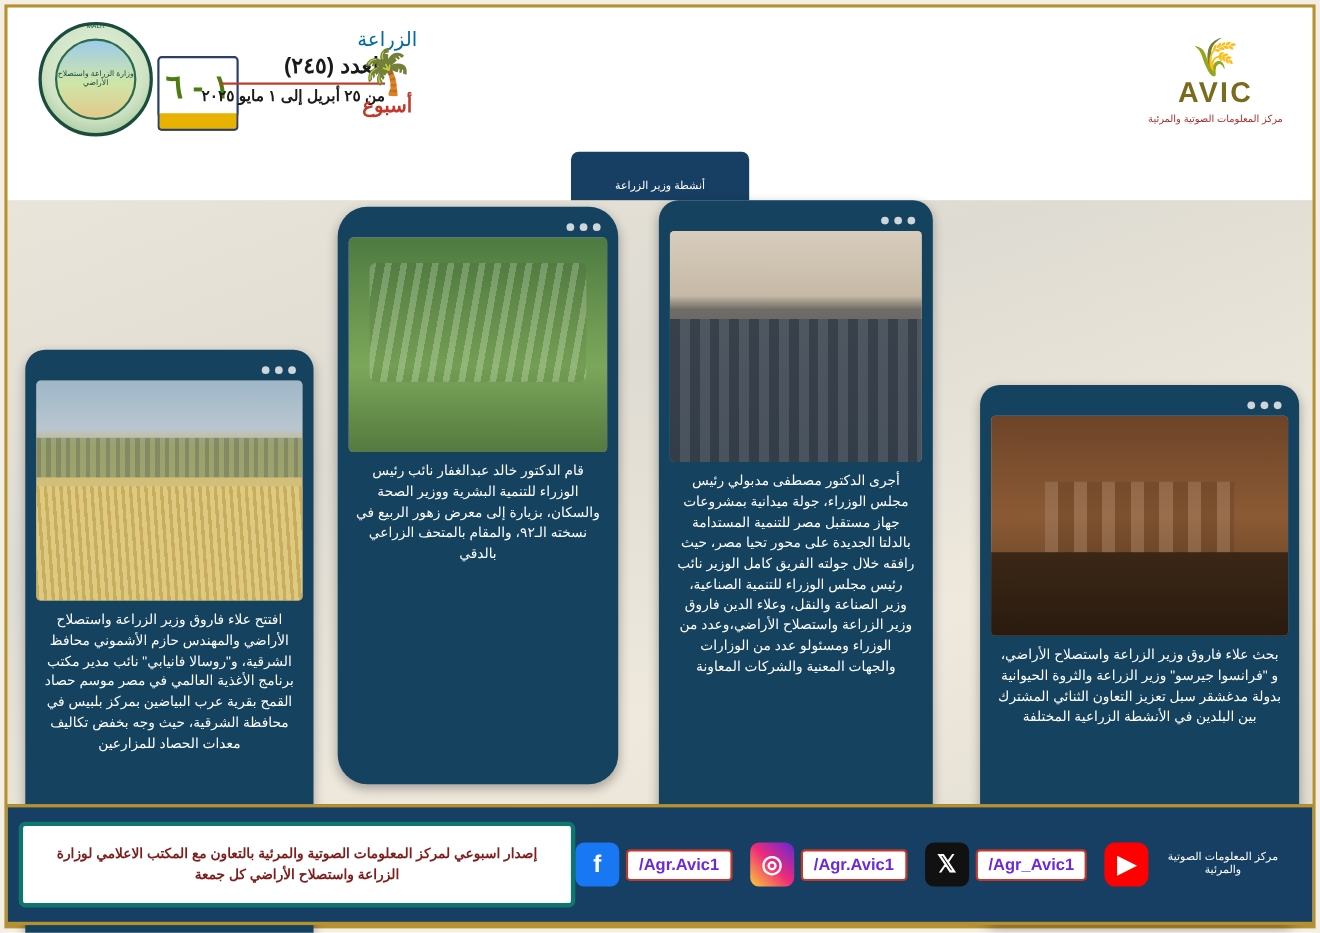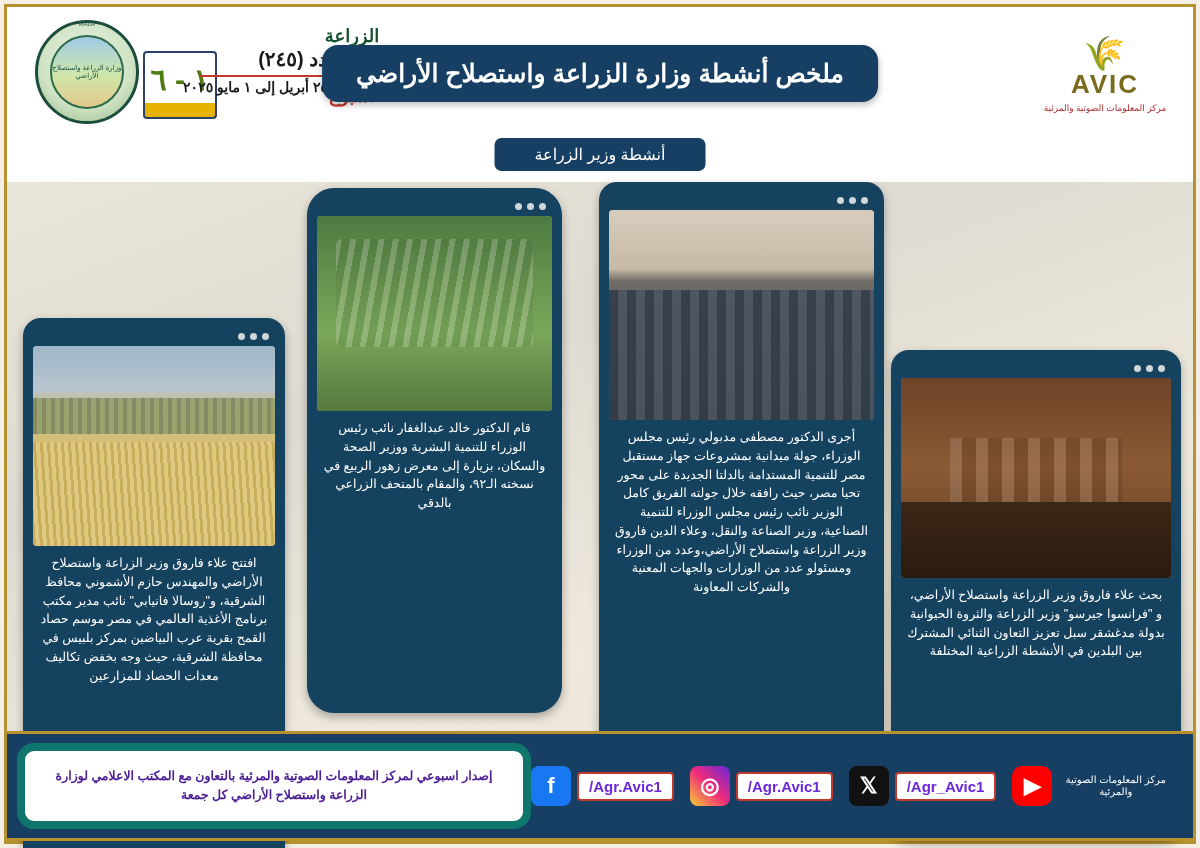--- a/index.html
+++ b/index.html
@@ -83,39 +83,39 @@
     font-size:14px;font-weight:bold;color:#1a1a1a;
   }
   .issue-dates-rule{
     position:absolute;right:0;top:32px;width:150px;height:2px;background:#c0392b;
   }
   
   .palm-deco{
     position:absolute;left:300px;top:18px;width:90px;height:110px;
     text-align:center;color:#0f6b4f;
   }
-  .palm-word-top{font-size:18px;font-weight:bold;color:#14532d;}
+  .palm-word-top{font-size:18px;font-weight:normal;color:#0369a1;}
   .palm-glyph{font-size:40px;line-height:38px;color:#0f8f5f;}
   .palm-word-bottom{font-size:18px;font-weight:bold;color:#c0392b;}
   
   .title-pill{
     position:absolute;left:50%;transform:translateX(-50%);top:38px;
     background:#173f63;color:#ffffff;
     border-radius:16px;
     padding:14px 34px;
     font-size:25px;font-weight:bold;
     box-shadow:0 3px 6px rgba(0,0,0,.25);
     white-space:nowrap;
   }
   .sub-pill{
     position:absolute;left:50%;transform:translateX(-50%);top:131px;
     background:#173f63;color:#ffffff;
     border-radius:7px;
-    padding:7px 40px;
-    font-size:16px;
+    padding:25px 40px;
+    font-size:10px;
     white-space:nowrap;
   }
   
   .content{
     position:absolute;left:0;right:0;top:175px;bottom:110px;
     background:linear-gradient(160deg,#eae5da 0%,#dedbd2 35%,#efe9dd 70%,#e3ded3 100%);
   }
   .card{
     position:absolute;
     background:#14425f;
@@ -142,21 +142,21 @@
     line-height:1.5;
     text-align:center;
     padding:8px 6px 2px 6px;
     flex:1;
   }
   
   #card1{left:16px;top:136px;width:262px;height:570px;}
   #card1 .photo{height:200px;}
   #card2{left:300px;top:6px;width:255px;height:525px;border-radius:27px;}
   #card2 .photo{height:195px;}
-  #card3{left:592px;top:0px;width:285px;height:640px;}
+  #card3{left:592px;top:0px;width:249px;height:640px;}
   #card3 .photo{height:210px;}
   #card4{left:884px;top:168px;width:290px;height:490px;justify-content:space-between;}
   #card4 .photo{height:200px;}
 
   
   .ph-wheat{
     width:100%;height:100%;
     background:
       linear-gradient(180deg,#9fb7c9 0%,#b9c6cf 22%,#c9b878 30%,#d8c27a 55%,#cdb468 100%);
     position:relative;
@@ -233,23 +233,23 @@
     padding:4px 10px;border-radius:4px;margin-left:6px;
     border:2px solid #c0392b;
     direction:ltr;
   }
   .avic-foot{
     margin-left:10px;text-align:center;color:#ffffff;font-size:10px;line-height:1.2;
   }
   .foot-note{
     margin-right:auto;
     background:#ffffff;
-    border:8px solid #0f766e;
-    border-radius:17px;
-    color:#4c1d95;
+    border:4px solid #0f766e;
+    border-radius:6px;
+    color:#7f1d1d;
     font-size:12.5px;font-weight:bold;
     padding:16px 14px;
     max-width:470px;text-align:center;line-height:1.5;
   }
   
   .gold-line{position:absolute;left:0;right:0;height:3px;background:#b8912f;}
 </style>
 </head>
 <body>
 
@@ -272,21 +272,20 @@
         <div class="issue-dates-rule"></div>
         <div class="issue-dates">من ٢٥ أبريل إلى ١ مايو ٢٠٢٥</div>
       </div>
 
       <div class="palm-deco">
         <div class="palm-word-top">الزراعة</div>
         <div class="palm-glyph">🌴</div>
         <div class="palm-word-bottom">أسبوع</div>
       </div>
 
-      <div class="title-pill">ملخص أنشطة وزارة الزراعة واستصلاح الأراضي</div>
       <div class="sub-pill">أنشطة وزير الزراعة</div>
 
       <div class="logo-right">
         <div style="font-size:34px;color:#7a6b1f;line-height:32px;">🌾</div>
         <div class="avic-text">AVIC</div>
         <div class="avic-sub">مركز المعلومات الصوتية والمرئية</div>
       </div>
     </div>
 
     <div class="content">

